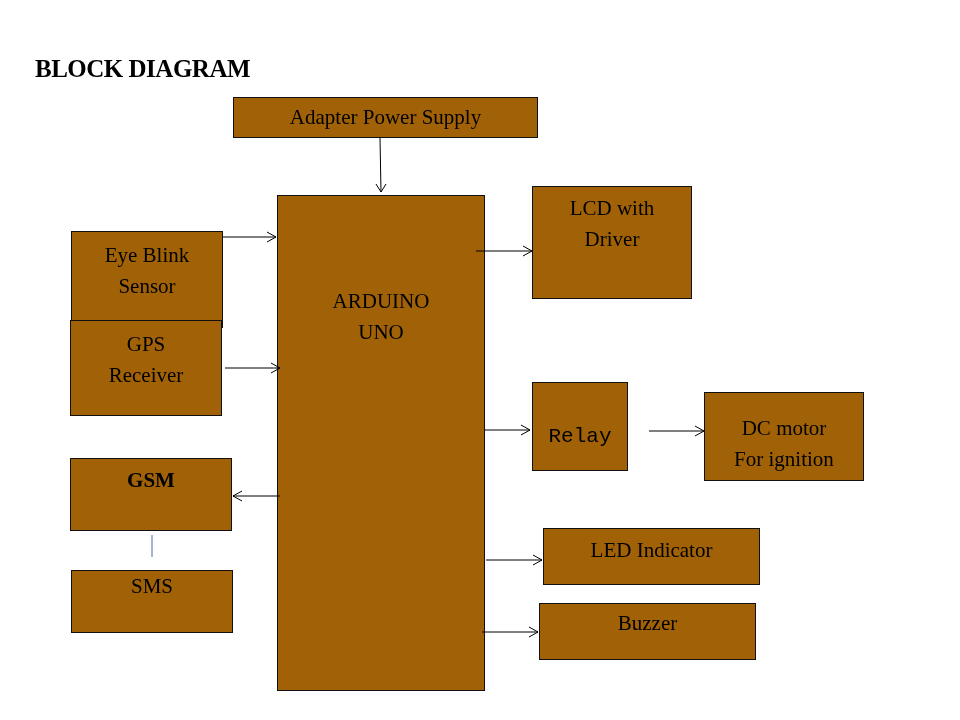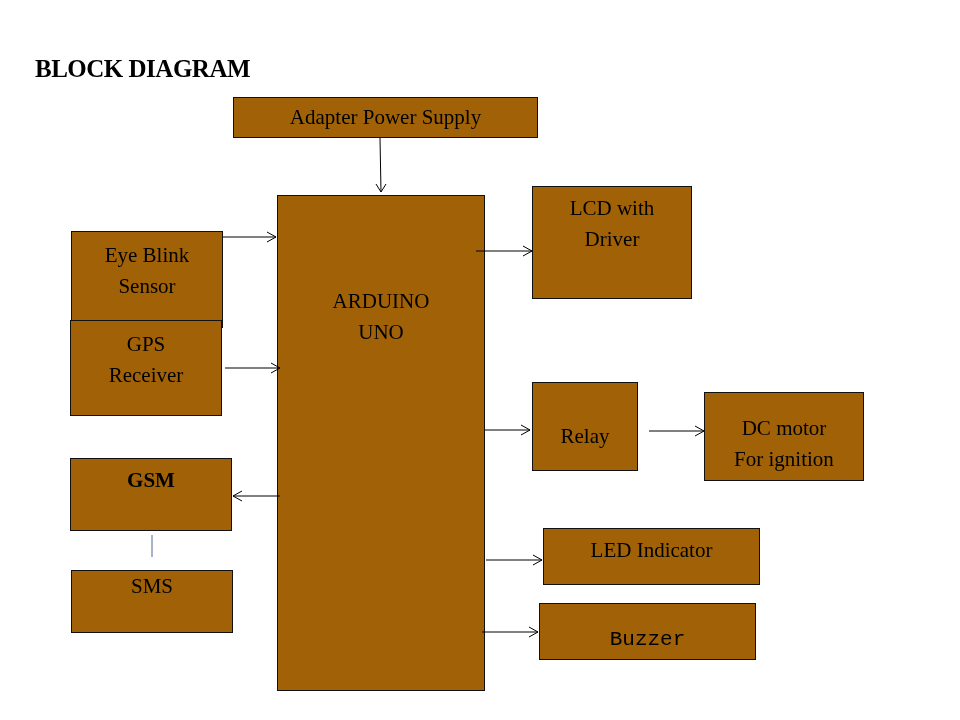--- a/index.html
+++ b/index.html
@@ -39,34 +39,34 @@
 <div class="box" style="left:277px;top:195px;width:208px;height:496px;padding-top:90px;">
   <span>ARDUINO</span>
   <span>UNO</span>
 </div>
 
 <div class="box" style="left:532px;top:186px;width:160px;height:113px;padding-top:6px;">
   <span>LCD with</span>
   <span>Driver</span>
 </div>
 
-<div class="box" style="left:532px;top:382px;width:106px;height:89px;padding-top:38px;">
+<div class="box" style="left:532px;top:382px;width:96px;height:89px;padding-top:38px;font-family:Liberation Mono, monospace;">
   <span>Relay</span>
 </div>
 
 <div class="box" style="left:704px;top:392px;width:160px;height:89px;padding-top:20px;">
   <span>DC motor</span>
   <span>For ignition</span>
 </div>
 
 <div class="box" style="left:543px;top:528px;width:217px;height:57px;padding-top:6px;">
   <span>LED Indicator</span>
 </div>
 
-<div class="box" style="left:539px;top:603px;width:217px;height:57px;padding-top:20px;font-family:Liberation Mono, monospace;">
+<div class="box" style="left:539px;top:603px;width:217px;height:57px;padding-top:4px;">
   <span>Buzzer</span>
 </div>
 
 <svg class="wires" width="960" height="720">
   <g stroke="#000" stroke-width="1" fill="none">
     <g>
       <line x1="380" y1="138" x2="381" y2="192"></line>
       <polyline points="376,184 381,192 386,184"></polyline>
     </g>
     <g>

